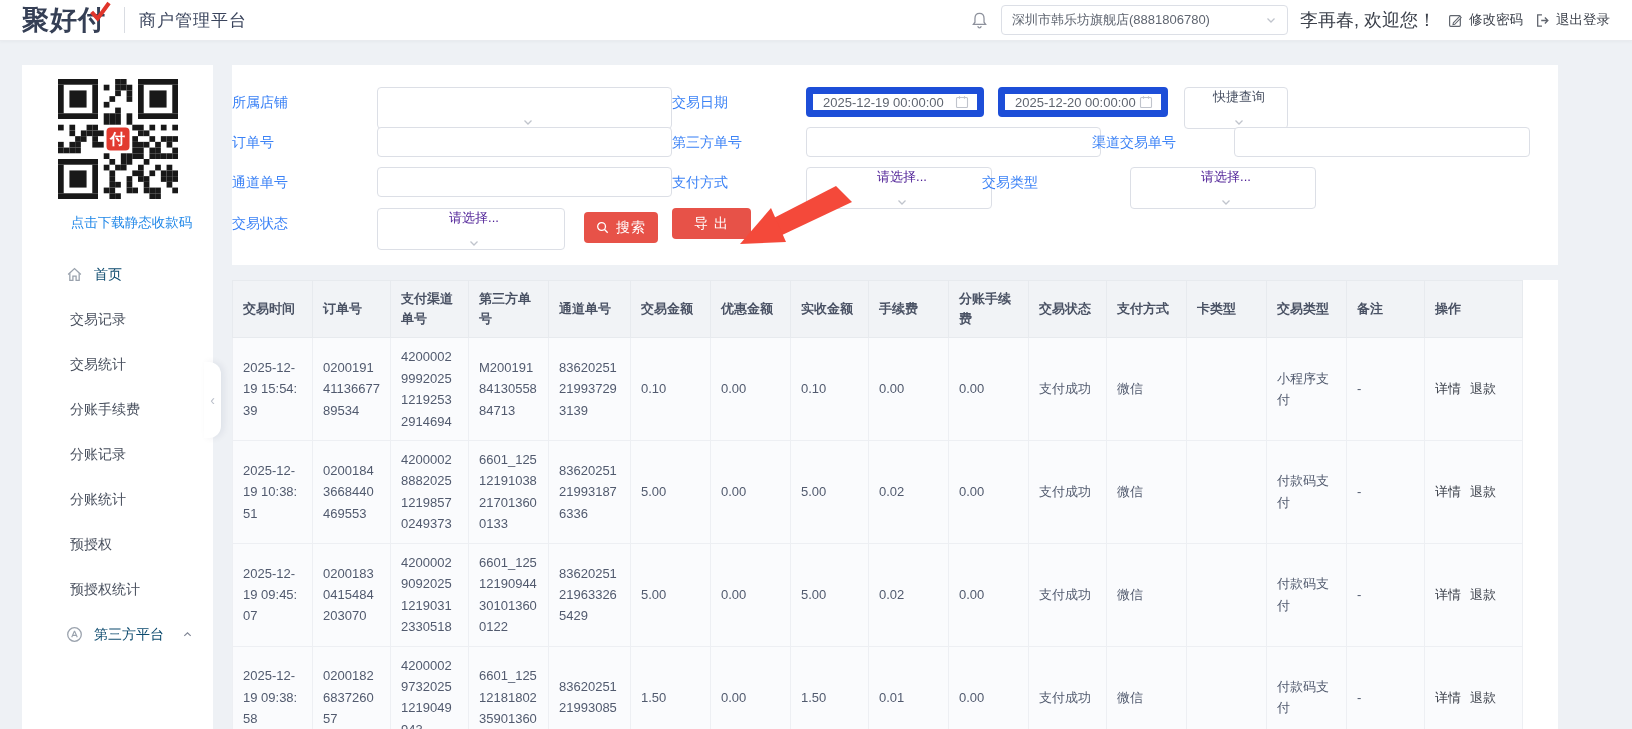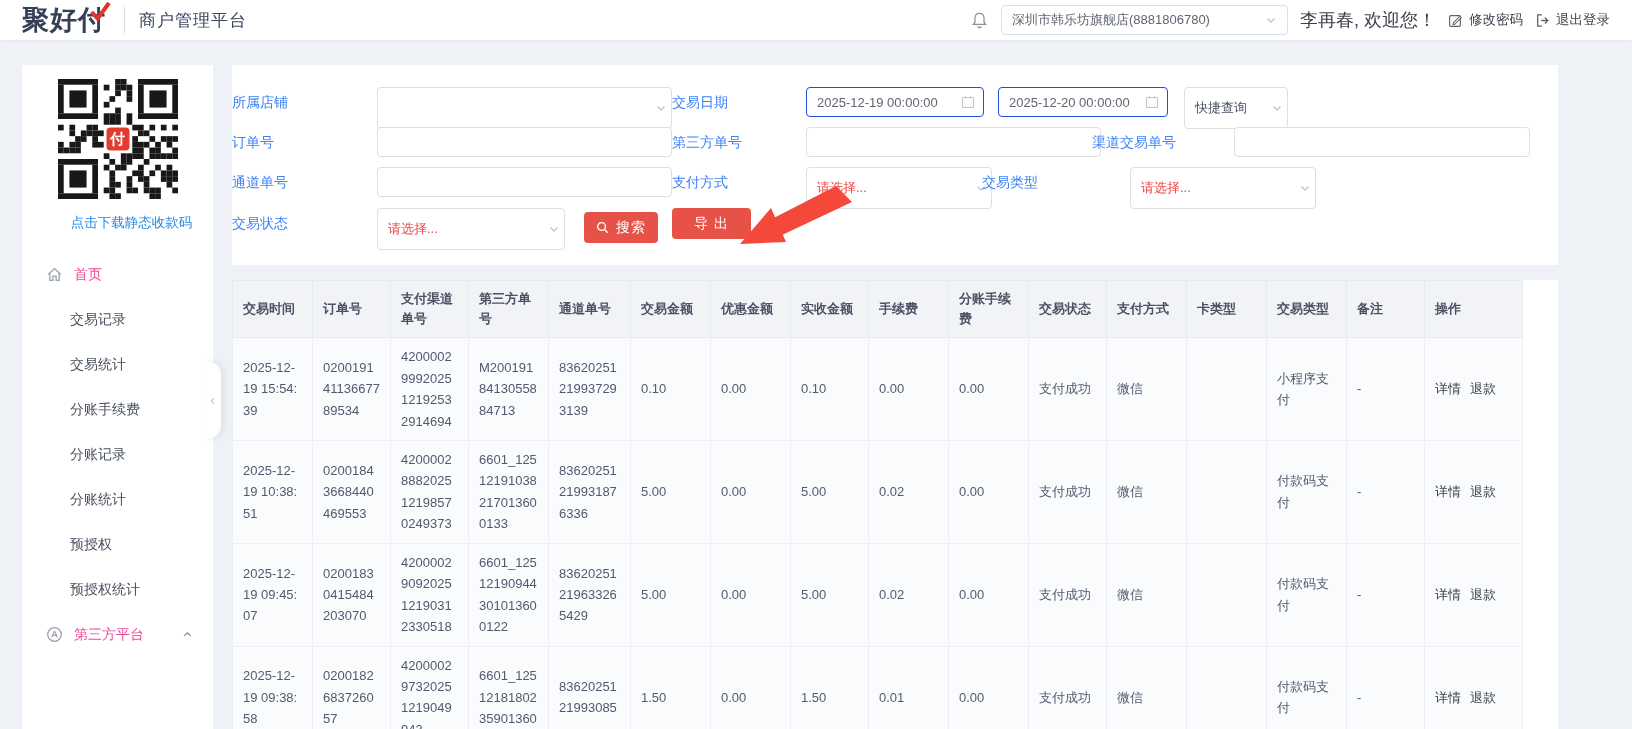--- a/index.html
+++ b/index.html
@@ -37,43 +37,43 @@
   
   .sidebar{position:absolute;left:22px;top:65px;width:191px;height:680px;background:#fff;}
   .qr-box{width:120px;height:120px;margin:14px auto 0;position:relative;}
   .qr-badge{
     position:absolute;left:50%;top:50%;transform:translate(-50%,-50%);
     width:27px;height:27px;background:#e23b30;border:2px solid #fff;border-radius:6px;
     color:#fff;font-size:15px;font-weight:bold;display:flex;align-items:center;justify-content:center;
   }
   .qr-link{margin-top:15px;text-align:center;font-size:13.5px;color:var(--link);cursor:pointer;padding-left:28px;}
   .menu{margin-top:20px;}
-  .menu-item{height:45px;display:flex;align-items:center;padding-left:24px;font-size:14px;
-    color:#ec4899;position:relative;cursor:pointer;}
+  .menu-item{height:45px;display:flex;align-items:center;padding-left:44px;font-size:14px;
+    color:#0c4a6e;position:relative;cursor:pointer;}
   .menu-item .mi-icon{width:17px;height:17px;margin-right:11px;flex:0 0 auto;}
   .menu-item .chev{position:absolute;right:20px;width:11px;height:11px;}
   .submenu-item{height:45px;line-height:45px;padding-left:48px;font-size:14px;color:#49505e;cursor:pointer;}
   .collapse-handle{
     position:absolute;left:204px;top:362px;width:17px;height:76px;background:#fff;
     border-radius:0 12px 12px 0;box-shadow:3px 0 7px rgba(15,35,65,.07);
     display:flex;align-items:center;justify-content:center;color:#b9bec9;font-size:14px;
     cursor:pointer;z-index:5;
   }
   
   .filter-card{position:absolute;left:232px;top:65px;width:1326px;height:200px;background:#fff;}
   .f-label{position:absolute;height:30px;line-height:30px;font-size:14px;color:#3b82f6;}
   .f-input{position:absolute;height:30px;border:1px solid #dcdfe6;border-radius:4px;background:#fff;
     font-size:13px;color:#5f6570;padding:0 10px;outline:none;font-family:inherit;}
   .f-sel{position:absolute;height:42px;border:1px solid #dcdfe6;border-radius:4px;background:#fff;
     display:flex;align-items:center;justify-content:space-between;padding:0 4px 0 10px;
-    font-size:13px;cursor:pointer;}
-  .f-sel .ph{color:#ef4444;text-align:center;}
+    font-size:13px;cursor:pointer;flex-direction:column;}
+  .f-sel .ph{color:#4c1d95;text-align:center;}
   .f-sel .val{color:#4a5264;}
   .f-sel .dn{width:12px;height:12px;flex:0 0 auto;}
-  .date-box{position:absolute;height:30px;border:1px solid #1d4ed8;border-radius:4px;background:#fff;
+  .date-box{position:absolute;height:30px;border:7px solid #1d4ed8;border-radius:4px;background:#fff;
     display:flex;align-items:center;justify-content:space-between;padding:0 8px 0 10px;
     font-size:13px;color:#5f6570;cursor:pointer;}
   .btn{position:absolute;height:31px;border:none;border-radius:4px;background:var(--accent);
     color:#fff;font-size:14px;display:flex;align-items:center;justify-content:center;gap:7px;
     cursor:pointer;font-family:inherit;letter-spacing:1px;}
   .annot-arrow{position:absolute;left:506px;top:118px;width:122px;height:66px;pointer-events:none;z-index:8;}
   
   .table-card{position:absolute;left:232px;top:280px;width:1326px;height:449px;background:#fff;
     overflow:hidden;}
   table{border-collapse:collapse;table-layout:fixed;width:1290px;}

